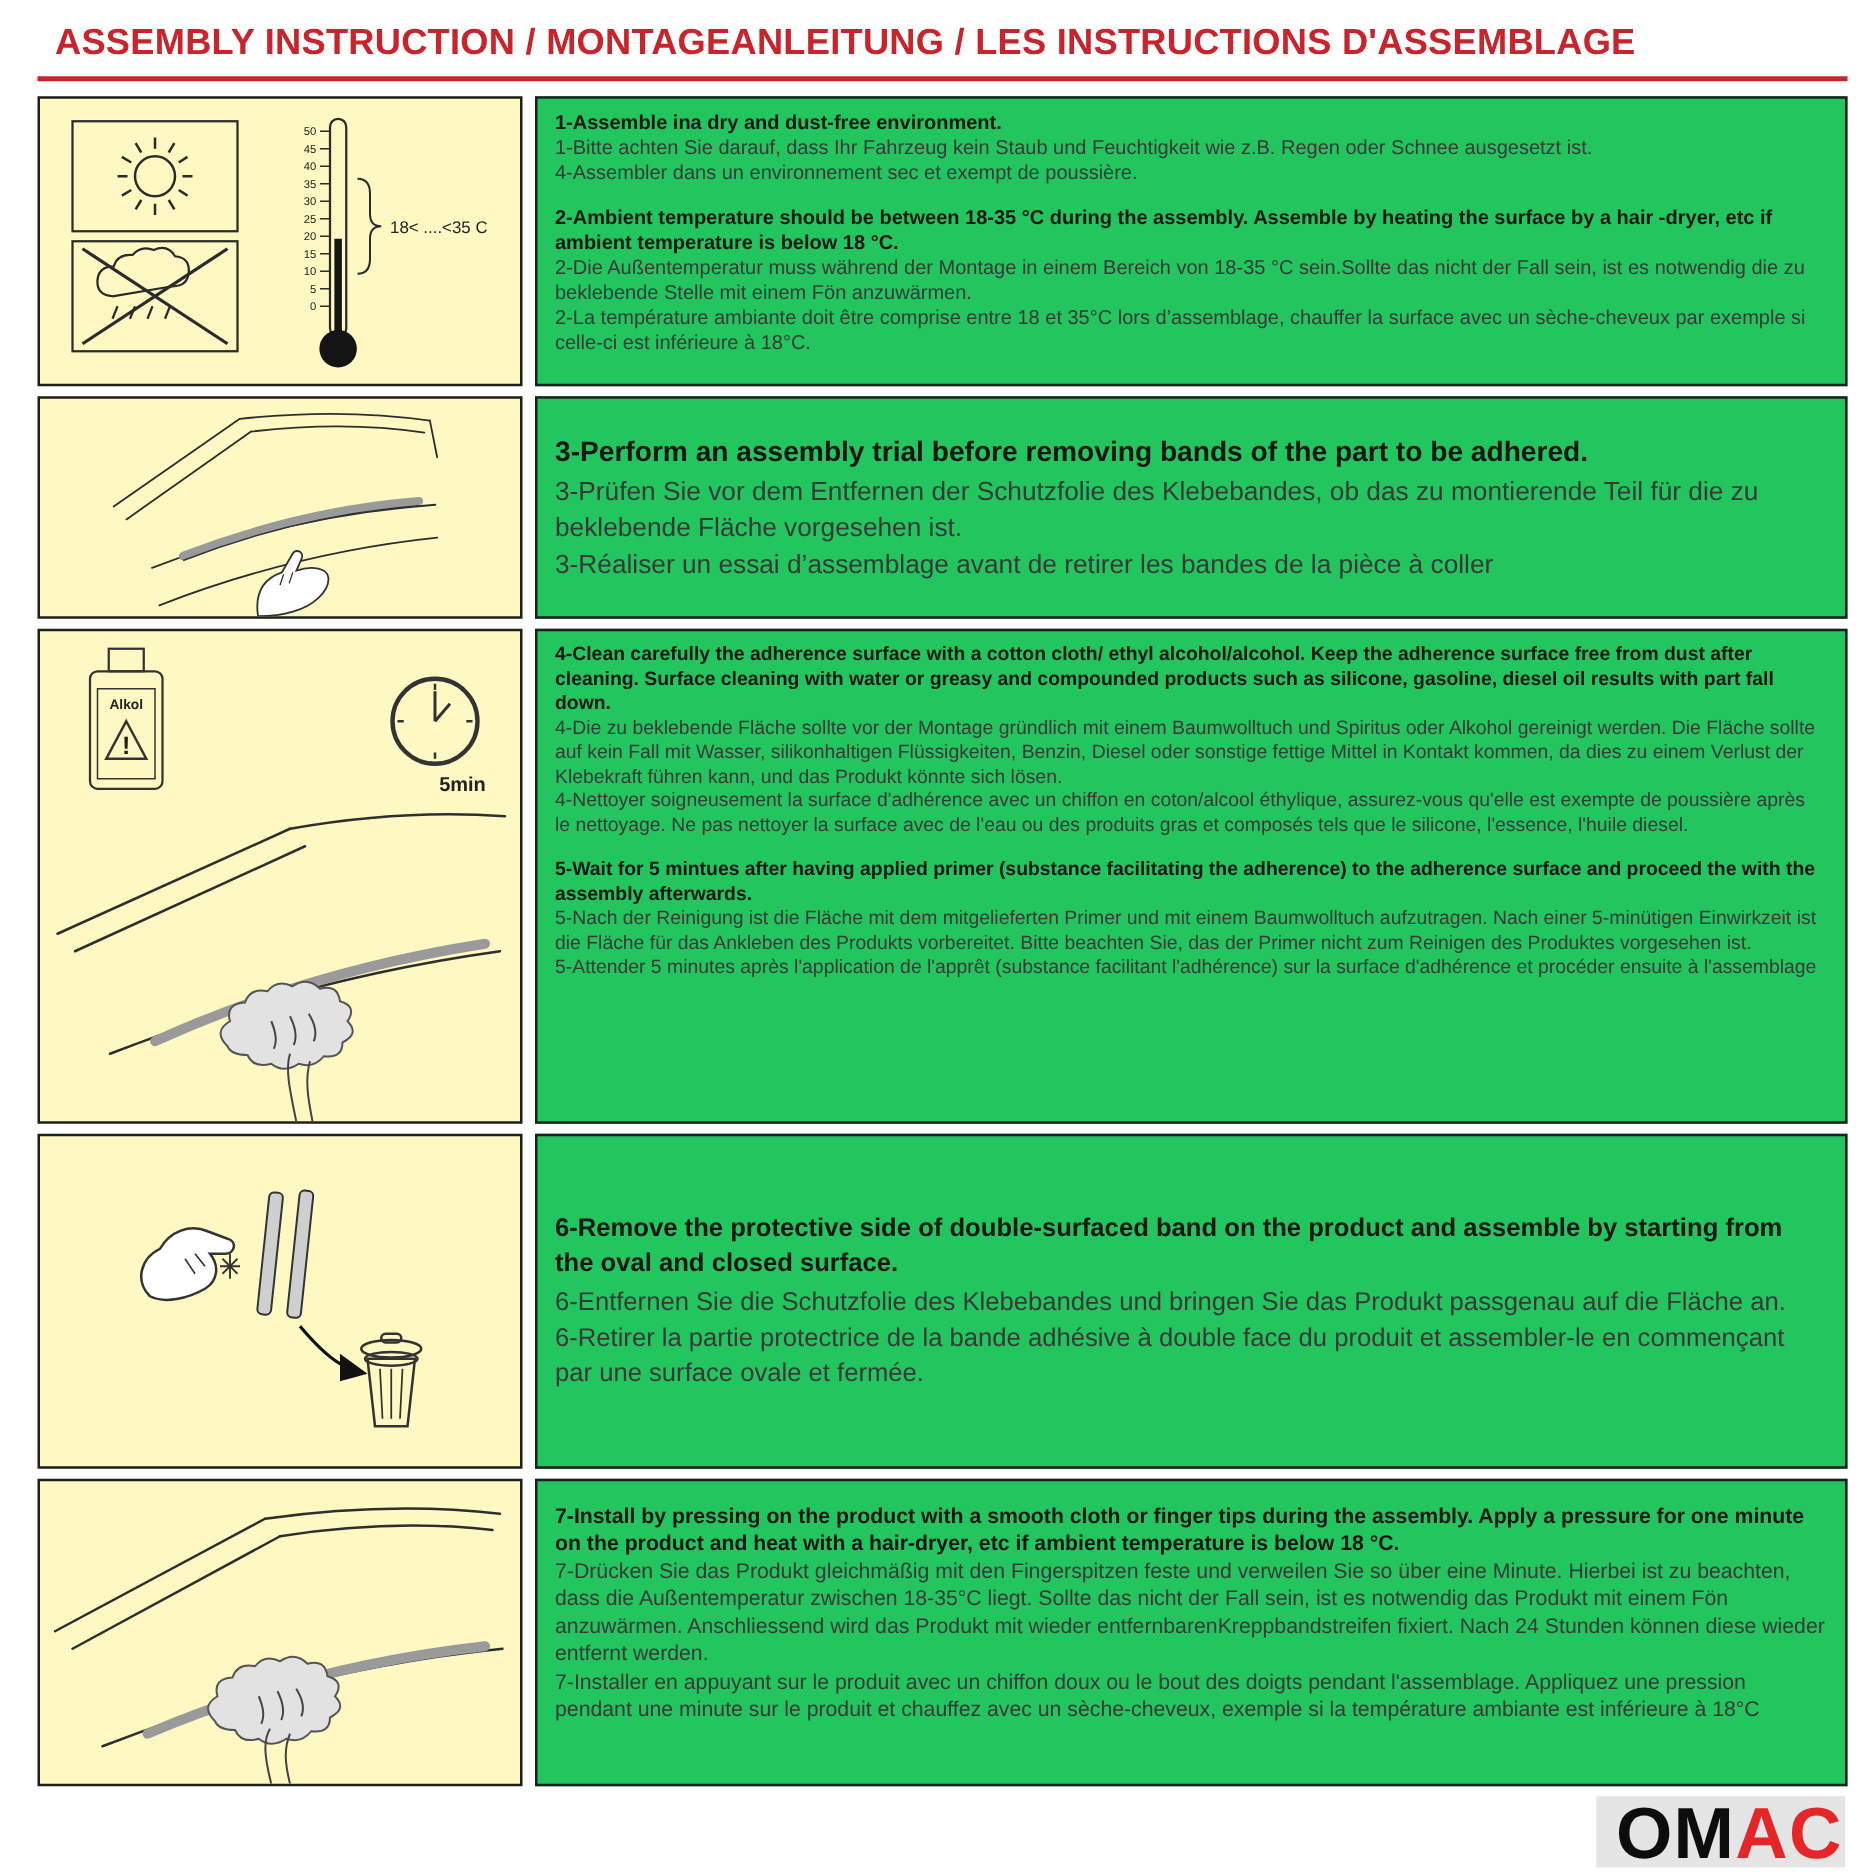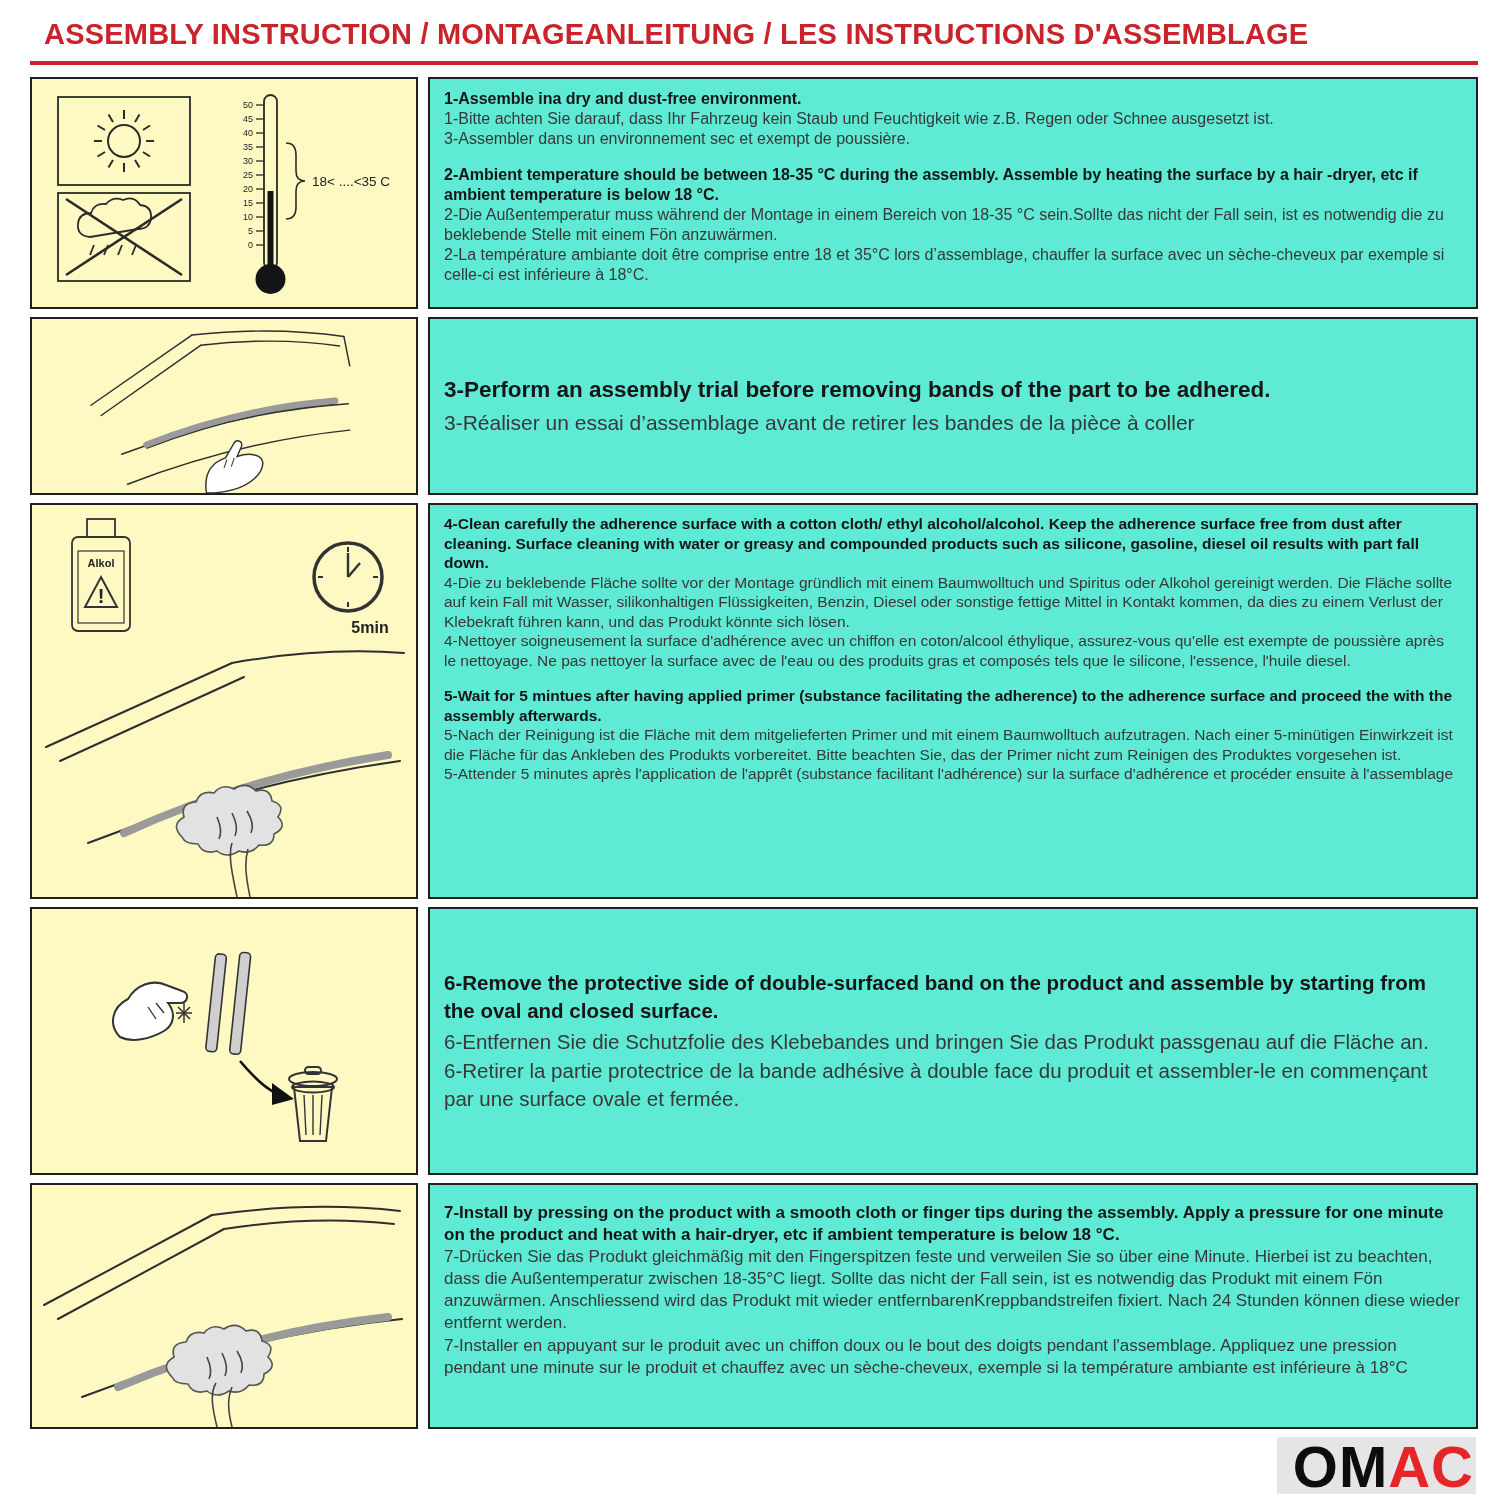--- a/index.html
+++ b/index.html
@@ -12,21 +12,21 @@
     color:#c9242b;font-size:29px;font-weight:800;letter-spacing:.2px;
     margin:8px 0 10px 14px;
   }
   .title-rule{height:4px;background:#c9242b;margin:0 0 12px 0;}
   .row{display:flex;gap:10px;margin-bottom:8px;}
   .illus{
     width:388px;flex:none;border:2px solid #1f1f1f;background:#fef9c3;box-sizing:border-box;
   }
   .illus svg{display:block;width:100%;height:100%;}
   .textbox{
-    flex:1;border:2px solid #1f1f1f;background:#5eead4;box-sizing:border-box;
+    flex:1;border:2px solid #1f1f1f;background:#22c55e;box-sizing:border-box;
     padding:8px 16px 8px 14px;
   }
   .para{margin:0;}
   .para.bold{font-weight:700;color:#161616;}
   .para.gap{margin-top:16px;}
   .tb1{font-size:16px;line-height:1.25;padding-top:10px;}
   .tb2{font-size:21px;line-height:1.38;display:flex;flex-direction:column;justify-content:center;}
   .tb2 .para.bold{font-size:22.5px;margin-bottom:3px;}
   .tb3{font-size:15.5px;line-height:1.26;padding-top:9px;}
   .tb4{font-size:20.5px;line-height:1.38;display:flex;flex-direction:column;justify-content:center;}
@@ -111,21 +111,21 @@
             <text x="221" y="169">0</text>
           </g>
           <path d="M254,64 q10,0 10,12 l0,16 q0,10 9,10 q-9,0 -9,10 l0,16 q0,12 -10,12" fill="none" stroke="#2b2b2b" stroke-width="1.6"></path>
           <text x="280" y="107" font-size="13.5">18&lt; ....&lt;35 C</text>
         </g>
       </svg>
     </div>
     <div class="textbox tb1">
         <p class="para bold">1-Assemble ina dry and dust-free environment.</p>
         <p class="para">1-Bitte achten Sie darauf, dass Ihr Fahrzeug kein Staub und Feuchtigkeit wie z.B. Regen oder Schnee ausgesetzt ist.</p>
-        <p class="para">3-Assembler dans un environnement sec et exempt de poussière.</p>
+        <p class="para">4-Assembler dans un environnement sec et exempt de poussière.</p>
         <p class="para bold gap">2-Ambient temperature should be between 18-35 °C  during the assembly. Assemble by heating the surface by a hair -dryer, etc if ambient temperature is below 18 °C.</p>
         <p class="para">2-Die Außentemperatur muss während der Montage in einem Bereich von 18-35 °C  sein.Sollte das nicht der Fall sein, ist es notwendig die zu beklebende Stelle mit einem Fön anzuwärmen.</p>
         <p class="para">2-La température ambiante doit être comprise entre 18 et 35°C lors d’assemblage, chauffer la surface avec un sèche-cheveux par exemple si celle-ci est inférieure à 18°C.</p>
       </div>
   </div>
 
   <div class="row" style="height:178px">
     <div class="illus">
       <svg viewBox="0 0 384 238">
         <g stroke="#2e2e2e" stroke-width="2" fill="none" stroke-linecap="round">
@@ -140,20 +140,21 @@
         <path d="M86,172 Q215,122 344,112" stroke="#9a9a9a" stroke-width="9" fill="none" stroke-linecap="round"></path>
         <path d="M86,177 Q215,127 344,117" stroke="#333" stroke-width="1.5" fill="none"></path>
         <g>
           <path d="M168,238 C164,212 174,197 194,190 L205,171 C208,164 218,166 216,174 L210,188 C228,182 244,186 245,196 C246,211 228,227 206,233 C193,237 178,238 168,238 Z" fill="#fff" stroke="#333" stroke-width="2"></path>
           <path d="M196,192 L192,204 M206,190 L202,202" stroke="#333" stroke-width="1.4" fill="none"></path>
         </g>
       </svg>
     </div>
     <div class="textbox tb2">
         <p class="para bold">3-Perform an assembly trial before removing bands of the part to be adhered.</p>
+        <p class="para">3-Prüfen Sie vor dem Entfernen der Schutzfolie des Klebebandes, ob das zu montierende Teil für die zu beklebende Fläche vorgesehen ist.</p>
         <p class="para">3-Réaliser un essai d’assemblage avant de retirer les bandes de la pièce à coller</p>
       </div>
   </div>
 
   <div class="row" style="height:396px">
     <div class="illus">
       <svg viewBox="0 0 384 392">
 
         <g>
           <rect x="40" y="32" width="58" height="94" rx="6" fill="none" stroke="#333" stroke-width="1.8"></rect>

